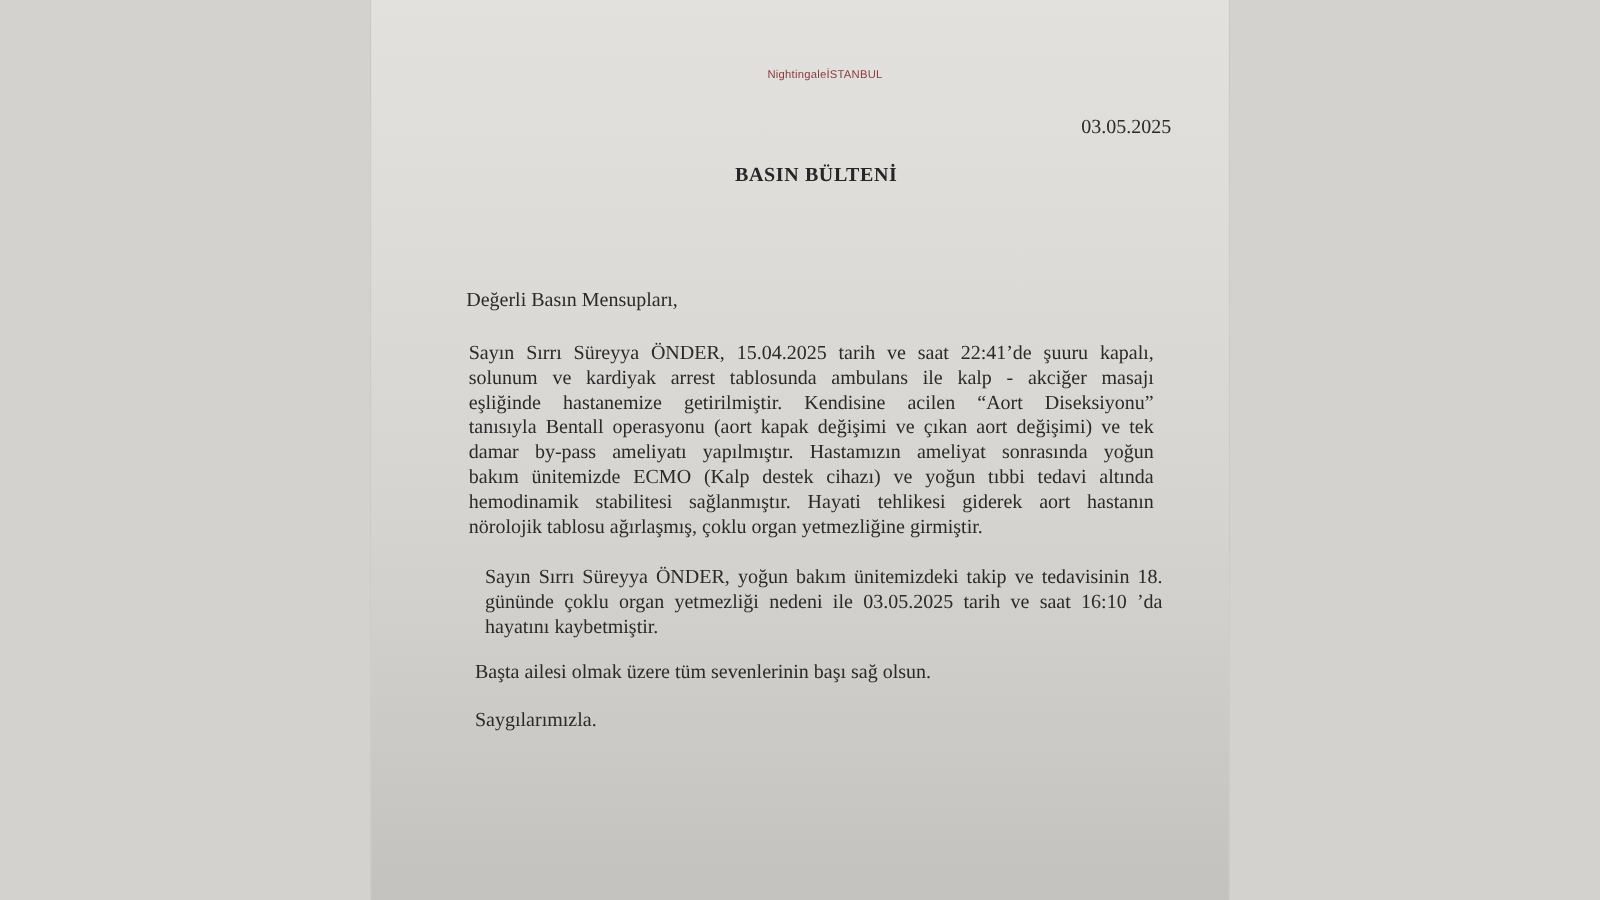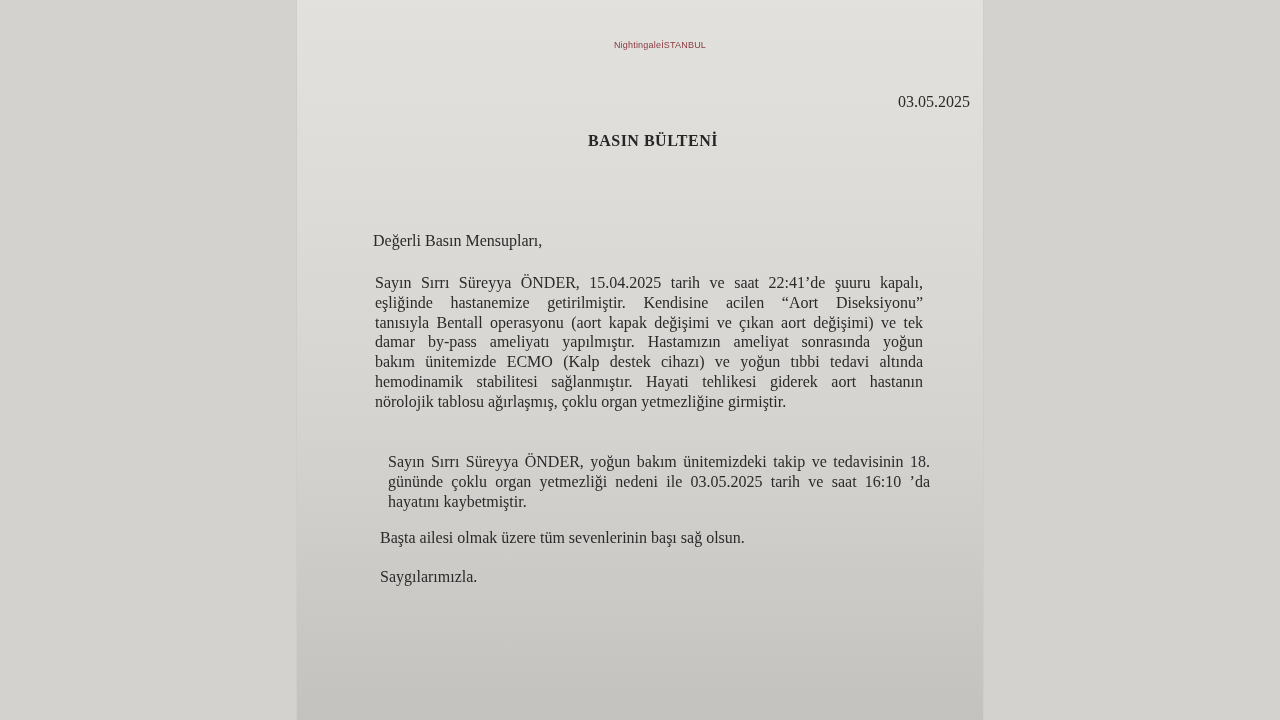--- a/index.html
+++ b/index.html
@@ -23,25 +23,25 @@
       font-weight: bold; font-size: 27px; color: #b5303a; letter-spacing: -0.3px;
       line-height: 30px; display: block; position: relative;
     }
     .logo-arc {
       position: absolute; left: 2px; top: 2px; width: 22px; height: 26px;
       border: 2px solid #b5303a; border-right-color: transparent; border-bottom-color: transparent;
       border-radius: 50%; transform: rotate(-20deg);
     }
     .logo-sub {
       font-family: "Liberation Sans", sans-serif;
-      font-size: 9px; color: #8a3a40; line-height: 11px; display: block; margin-top: 4px;
+      font-size: 9px; color: #8a3a40; line-height: 11px; display: block; margin-top: 18px;
       letter-spacing: 0.2px;
     }
     .date {
-      position: absolute; left: 872px; top: 93px; width: 98px; text-align: right;
+      position: absolute; left: 852px; top: 93px; width: 98px; text-align: center;
       font-size: 16px; color: #2a2a2a;
     }
     .title {
       position: absolute; left: 560px; top: 132px; width: 186px; text-align: center;
       font-size: 16px; font-weight: bold; color: #262626; letter-spacing: 0.5px;
     }
     .greeting {
       position: absolute; left: 373px; top: 232px;
       font-size: 16px; color: #2a2a2a;
     }
@@ -65,20 +65,21 @@
 <div class="logo">
   <span class="logo-sub">NightingaleİSTANBUL</span>
 </div>
 
 <div class="date">03.05.2025</div>
 <div class="title">BASIN BÜLTENİ</div>
 <div class="greeting">Değerli Basın Mensupları,</div>
 
 <div class="para p1">
   <span class="ln">Sayın Sırrı Süreyya ÖNDER, 15.04.2025 tarih ve saat 22:41’de şuuru kapalı,</span>
+  <span class="ln">solunum ve kardiyak arrest tablosunda ambulans ile kalp - akciğer masajı</span>
   <span class="ln">eşliğinde hastanemize getirilmiştir. Kendisine acilen “Aort Diseksiyonu”</span>
   <span class="ln">tanısıyla Bentall operasyonu (aort kapak değişimi ve çıkan aort değişimi) ve tek</span>
   <span class="ln">damar by-pass ameliyatı yapılmıştır. Hastamızın ameliyat sonrasında yoğun</span>
   <span class="ln">bakım ünitemizde ECMO (Kalp destek cihazı) ve yoğun tıbbi tedavi altında</span>
   <span class="ln">hemodinamik stabilitesi sağlanmıştır. Hayati tehlikesi giderek aort hastanın</span>
   <span class="ln last">nörolojik tablosu ağırlaşmış, çoklu organ yetmezliğine girmiştir.</span>
 </div>
 
 <div class="para p2">
   <span class="ln">Sayın Sırrı Süreyya ÖNDER, yoğun bakım ünitemizdeki takip ve tedavisinin 18.</span>

